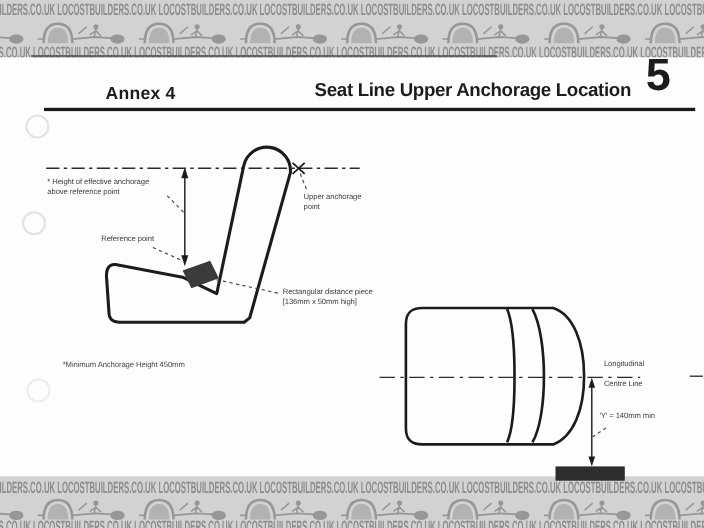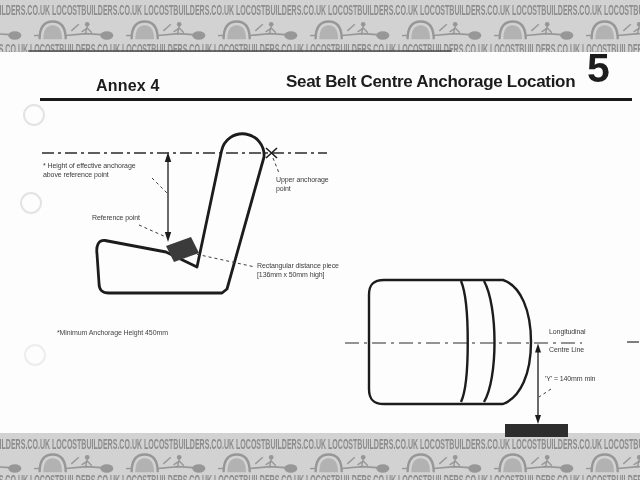--- a/index.html
+++ b/index.html
@@ -183,21 +183,21 @@
         <div class="wm-unit"><span class="wm-text">LOCOSTBUILDERS.CO.UK</span></div>
       </div>
   </div>
 
   <div class="edge-line"></div>
   <div class="hole" style="left:23px;top:104px;"></div>
   <div class="hole" style="left:20px;top:192px;"></div>
   <div class="hole" style="left:24px;top:344px;opacity:.6;"></div>
 
   <div class="annex">Annex 4</div>
-  <div class="title">Seat Belt Centre Anchorage Location</div>
+  <div class="title">Seat Line Upper Anchorage Location</div>
   <div class="pageno">5</div>
   <div class="rule"></div>
 
   <div class="lbl" style="left:43px;top:161px;">* Height of effective anchorage
 above reference point</div>
   <div class="lbl" style="left:276px;top:175px;">Upper anchorage
 point</div>
   <div class="lbl" style="left:92px;top:213px;">Reference point</div>
   <div class="lbl" style="left:257px;top:261px;">Rectangular distance piece
 [136mm x 50mm high]</div>

